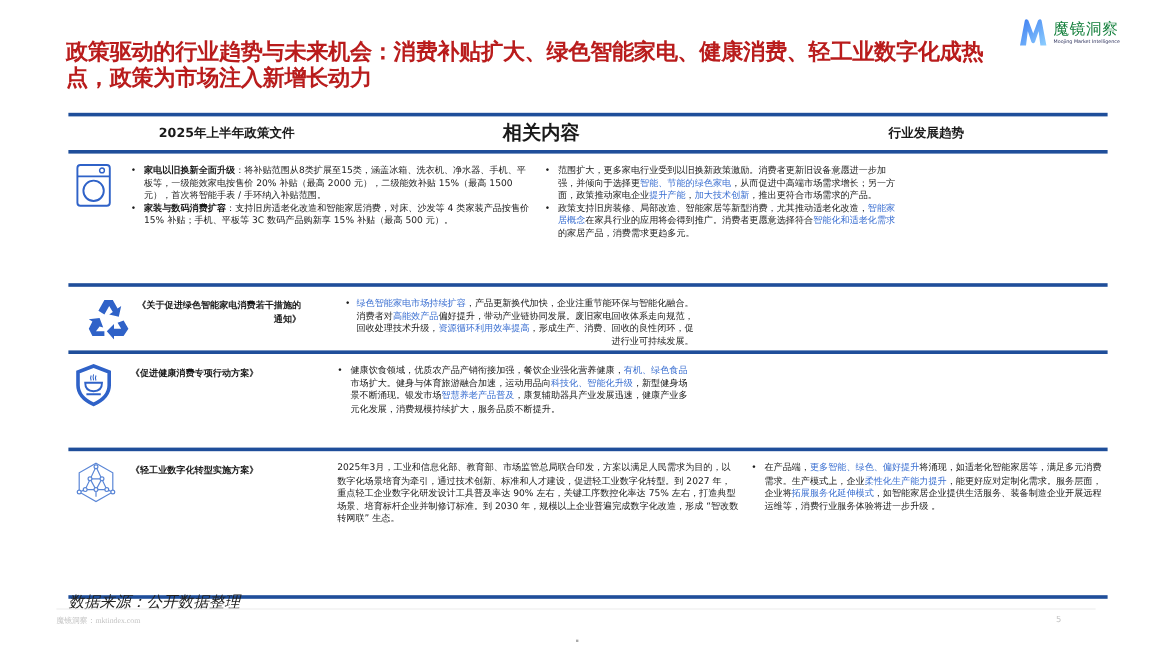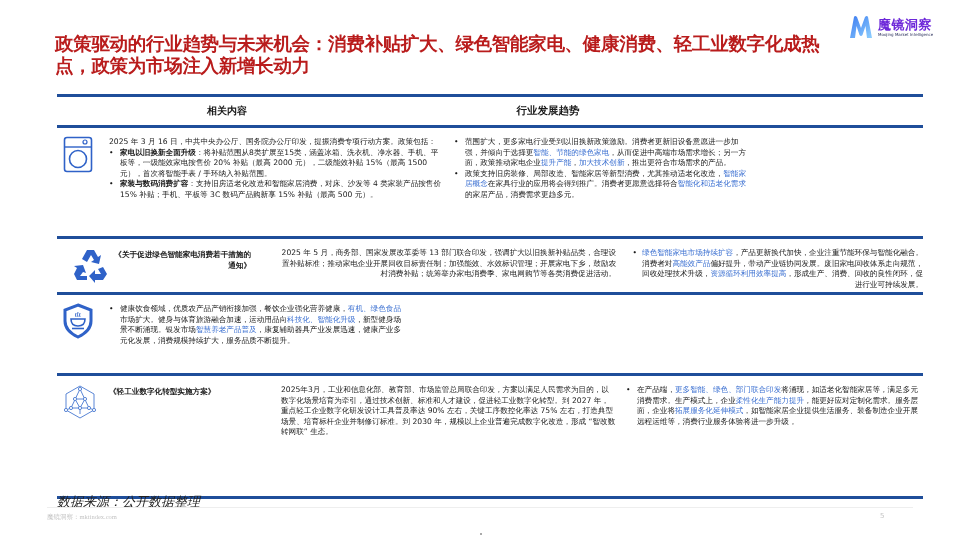--- a/index.html
+++ b/index.html
@@ -7,28 +7,28 @@
   body { font-family: "DejaVu Sans", "Liberation Sans", sans-serif; color: #1a1a1a; position: relative; }
 
   .title {
     position: absolute; left: 55px; top: 33px; width: 790px;
     font-size: 18.5px; font-weight: bold; line-height: 22px; color: #b91c1c;
     letter-spacing: -0.3px;
   }
   .logo { position: absolute; left: 848px; top: 14px; display: flex; align-items: center; }
   .logo-mark { width: 26px; height: 26px; }
   .logo-text { margin-left: 4px; display: flex; flex-direction: column; }
-  .logo-cn { font-size: 13px; font-weight: bold; color: #6d28d9; letter-spacing: 0.5px; line-height: 15px; }
+  .logo-cn { font-size: 13px; font-weight: normal; color: #15803d; letter-spacing: 0.5px; line-height: 15px; }
   .logo-en { font-size: 4px; color: #2a2f5a; line-height: 6px; white-space: nowrap; }
 
   .table { position: absolute; left: 57px; top: 94px; width: 866px; }
   .hrule { height: 3px; background: #1f4e9a; width: 100%; }
   .header-row { display: flex; height: 28px; align-items: center; }
   .h-col1 { width: 224px; text-align: center; font-size: 10.5px; font-weight: bold; padding-left: 40px; }
-  .h-col2 { width: 340px; text-align: center; font-size: 10px; font-weight: bold; }
+  .h-col2 { width: 340px; text-align: center; font-size: 16px; font-weight: bold; }
   .h-col3 { width: 302px; text-align: center; font-size: 10.5px; font-weight: bold; }
 
   .row { display: flex; position: relative; }
   .icon-cell { width: 52px; padding-top: 8px; padding-left: 6px; }
   .name-cell { width: 172px; padding-top: 10px; font-size: 7.6px; font-weight: bold; line-height: 11px; padding-right: 30px; }
   .content-cell { width: 345px; padding-top: 9px; padding-right: 10px; font-size: 7.6px; line-height: 10.6px; color: #1a1a1a; }
   .trend-cell { width: 297px; padding-top: 9px; font-size: 7.6px; line-height: 10.6px; color: #1a1a1a; }
   .bullet { display: flex; }
   .bullet .dot { width: 11px; flex-shrink: 0; }
   .hl { color: #3a6fd1; }
@@ -62,36 +62,36 @@
   </svg>
   <div class="logo-text">
     <span class="logo-cn">魔镜洞察</span>
     <span class="logo-en">Moojing Market Intelligence</span>
   </div>
 </div>
 
 <div class="table">
   <div class="hrule"></div>
   <div class="header-row">
+    <div class="h-col1">2025年上半年政策文件</div>
     <div class="h-col2">相关内容</div>
     <div class="h-col3">行业发展趋势</div>
   </div>
   <div class="hrule"></div>
 
   <div class="row r1">
     <div class="icon-cell">
       <svg width="30" height="37" viewBox="0 0 30 37">
         <rect x="1.5" y="1.5" width="27" height="34" rx="2.5" fill="none" stroke="#2f62c8" stroke-width="1.6"></rect>
         <line x1="1.5" y1="11" x2="28.5" y2="11" stroke="#2f62c8" stroke-width="1.4"></line>
         <circle cx="22" cy="6" r="2" fill="none" stroke="#2f62c8" stroke-width="1.2"></circle>
         <circle cx="15" cy="23" r="8.5" fill="none" stroke="#2f62c8" stroke-width="1.6"></circle>
       </svg>
     </div>
     <div class="content-cell">
-      <div>2025 年 3 月 16 日，中共中央办公厅、国务院办公厅印发，提振消费专项行动方案。政策包括：</div>
       <div class="bullet">
         <span class="dot">•</span>
         <span><span class="b">家电以旧换新全面升级</span><span>：将补贴范围从8类扩展至15类，涵盖冰箱、洗衣机、净水器、手机、平板等，一级能效家电按售价 20% 补贴（最高 2000 元），二级能效补贴 15%（最高 1500 元），首次将智能手表 / 手环纳入补贴范围。</span></span>
       </div>
       <div class="bullet">
         <span class="dot">•</span>
         <span><span class="b">家装与数码消费扩容</span><span>：支持旧房适老化改造和智能家居消费，对床、沙发等 4 类家装产品按售价 15% 补贴；手机、平板等 3C 数码产品购新享 15% 补贴（最高 500 元）。</span></span>
       </div>
     </div>
     <div class="trend-cell">
@@ -111,41 +111,39 @@
     <div class="icon-cell">
       <svg width="36" height="36" viewBox="0 0 36 36">
         <g fill="#2f62c8">
           <path d="M14 3 L21 3 L25 10 L28 8 L26 17 L18 15 L21 13 L18 8 L14 15 L9 12 Z"></path>
           <path d="M30 20 L34 27 L30 33 L22 33 L22 36 L16 29 L22 23 L22 27 L28 27 L25 22 Z"></path>
           <path d="M4 33 L1 27 L4 21 L1 19 L10 18 L13 26 L10 25 L7 29 L14 29 L14 33 Z"></path>
         </g>
       </svg>
     </div>
     <div class="name-cell">《关于促进绿色智能家电消费若干措施的通知》</div>
-    <div class="content-cell">
-      <div>2025 年 5 月，商务部、国家发展改革委等 13 部门联合印发，强调扩大以旧换新补贴品类，合理设置补贴标准；推动家电企业开展回收目标责任制；加强能效、水效标识管理；开展家电下乡，鼓励农村消费补贴；统筹举办家电消费季、家电网购节等各类消费促进活动。</div>
-    </div>
     <div class="trend-cell">
         <div class="bullet">
           <span class="dot">•</span>
           <span><span class="hl">绿色智能家电市场持续扩容</span><span>，产品更新换代加快，企业注重节能环保与智能化融合。消费者对</span><span class="hl">高能效产品</span><span>偏好提升，带动产业链协同发展。废旧家电回收体系走向规范，回收处理技术升级，</span><span class="hl">资源循环利用效率提高</span><span>，形成生产、消费、回收的良性闭环，促进行业可持续发展。</span></span>
         </div>
       </div>
   </div>
   <div class="hrule"></div>
 
   <div class="row r3">
     <div class="icon-cell">
       <svg width="30" height="36" viewBox="0 0 30 36">
         <path d="M15 2 L28 7 L28 18 Q28 28 15 34 Q2 28 2 18 L2 7 Z" fill="none" stroke="#2f62c8" stroke-width="3"></path>
         <path d="M8 16 L22 16 Q22 23 15 23 Q8 23 8 16 Z" fill="none" stroke="#2f62c8" stroke-width="1.6"></path>
         <line x1="9" y1="25.5" x2="21" y2="25.5" stroke="#2f62c8" stroke-width="1.6"></line>
         <path d="M13 10 Q12 12 13 14 M15 9 Q14 11.5 15 14 M17 10 Q16 12 17 14" stroke="#2f62c8" stroke-width="0.9" fill="none"></path>
       </svg>
     </div>
+    <div class="name-cell">《促进健康消费专项行动方案》</div>
     <div class="trend-cell">
         <div class="bullet">
           <span class="dot">•</span>
           <span><span>健康饮食领域，优质农产品产销衔接加强，餐饮企业强化营养健康，</span><span class="hl">有机、绿色食品</span><span>市场扩大。健身与体育旅游融合加速，运动用品向</span><span class="hl">科技化、智能化升级</span><span>，新型健身场景不断涌现。银发市场</span><span class="hl">智慧养老产品普及</span><span>，康复辅助器具产业发展迅速，健康产业多元化发展，消费规模持续扩大，服务品质不断提升。</span></span>
         </div>
       </div>
   </div>
   <div class="hrule"></div>
 
   <div class="row r4">
@@ -173,21 +171,21 @@
         </g>
       </svg>
     </div>
     <div class="name-cell">《轻工业数字化转型实施方案》</div>
     <div class="content-cell">
       <div>2025年3月，工业和信息化部、教育部、市场监管总局联合印发，方案以满足人民需求为目的，以数字化场景培育为牵引，通过技术创新、标准和人才建设，促进轻工业数字化转型。到 2027 年，重点轻工企业数字化研发设计工具普及率达 90% 左右，关键工序数控化率达 75% 左右，打造典型场景、培育标杆企业并制修订标准。到 2030 年，规模以上企业普遍完成数字化改造，形成 “智改数转网联” 生态。</div>
     </div>
     <div class="trend-cell">
         <div class="bullet">
           <span class="dot">•</span>
-          <span><span>在产品端，</span><span class="hl">更多智能、绿色、部门联合印发</span><span>将涌现，如适老化智能家居等，满足多元消费需求。生产模式上，企业</span><span class="hl">柔性化生产能力提升</span><span>，能更好应对定制化需求。服务层面，企业将</span><span class="hl">拓展服务化延伸模式</span><span>，如智能家居企业提供生活服务、装备制造企业开展远程运维等，消费行业服务体验将进一步升级 。</span></span>
+          <span><span>在产品端，</span><span class="hl">更多智能、绿色、偏好提升</span><span>将涌现，如适老化智能家居等，满足多元消费需求。生产模式上，企业</span><span class="hl">柔性化生产能力提升</span><span>，能更好应对定制化需求。服务层面，企业将</span><span class="hl">拓展服务化延伸模式</span><span>，如智能家居企业提供生活服务、装备制造企业开展远程运维等，消费行业服务体验将进一步升级 。</span></span>
         </div>
       </div>
   </div>
   <div class="hrule"></div>
 </div>
 
 <div class="source">数据来源：公开数据整理</div>
 <div class="footer-line"></div>
 <div class="footer-left">魔镜洞察：mktindex.com</div>
 <div class="footer-page">5</div>

